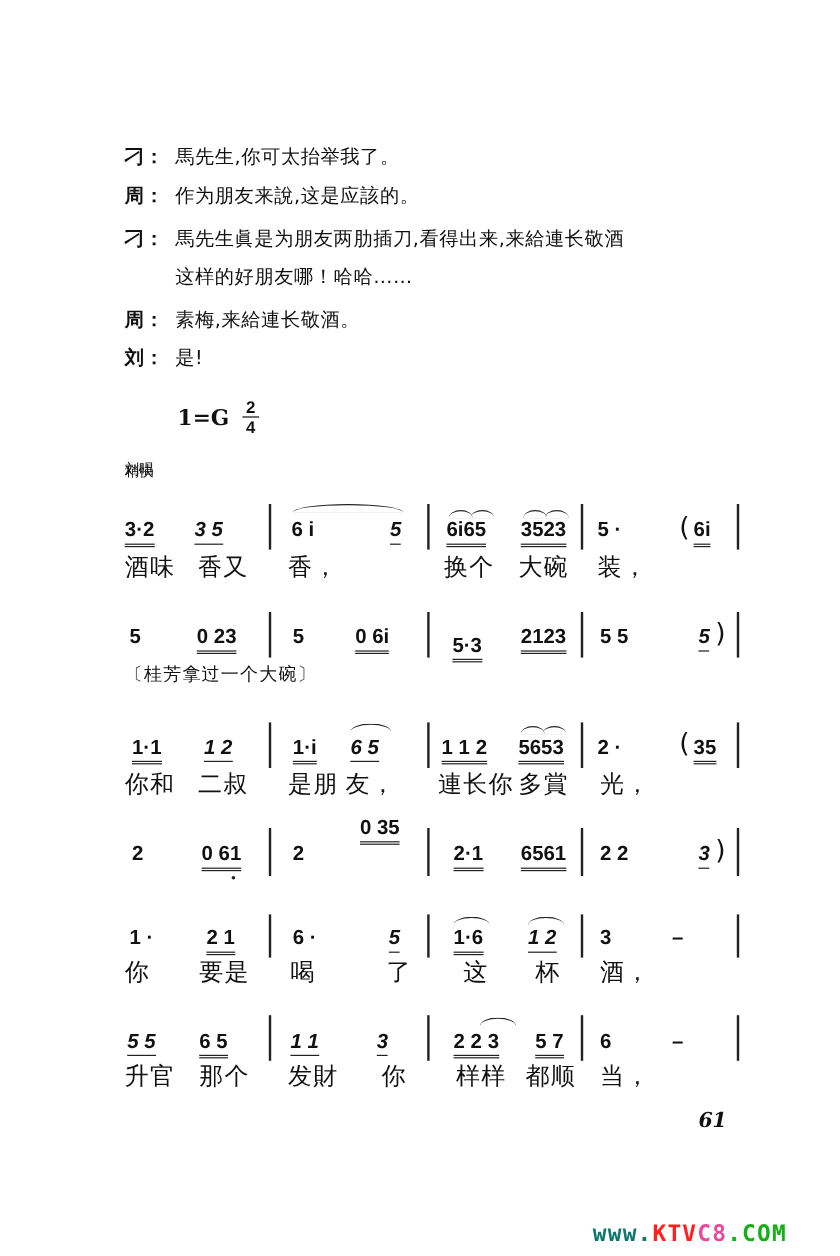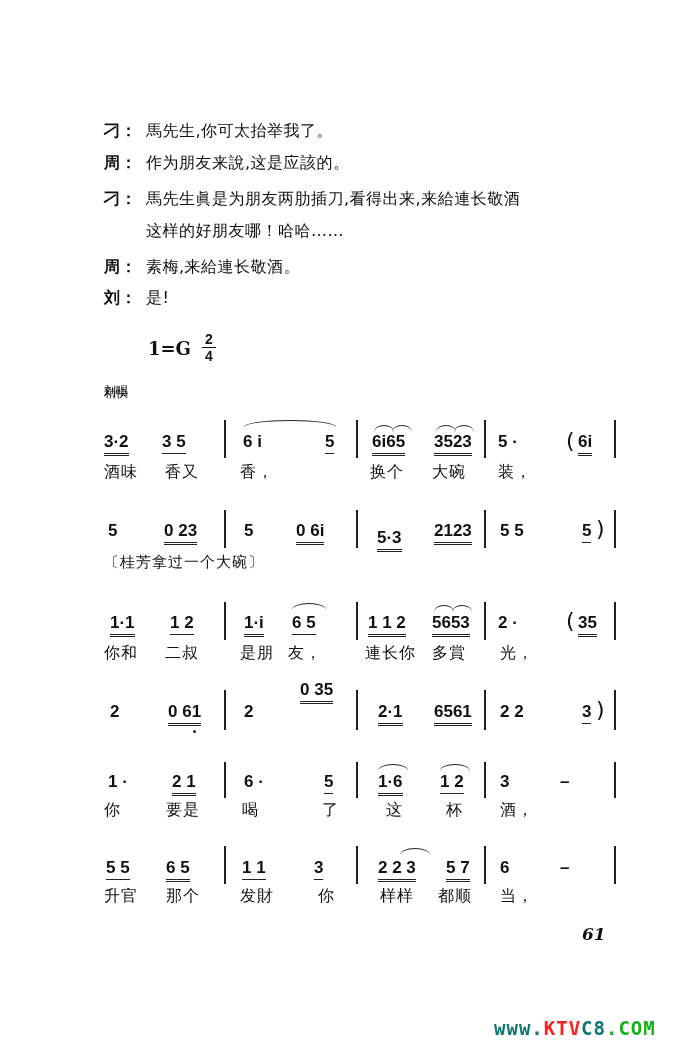--- a/index.html
+++ b/index.html
@@ -8,23 +8,23 @@
       font-family: "DejaVu Sans", sans-serif; color:#111;
     }
     .dlg { position:absolute; left:104px; font-size:16px; line-height:20px; white-space:nowrap; letter-spacing:0.5px; }
     .dlg .sp { font-weight:bold; display:inline-block; width:42px; }
     .dlg.cont { left:146px; }
     .key { position:absolute; left:148px; top:338px; font-family:"DejaVu Serif", serif; font-weight:bold; font-size:18px; }
     .frac { position:absolute; left:202px; top:332px; width:14px; text-align:center; font-family:"Liberation Sans",sans-serif; font-weight:bold; font-size:14px; line-height:14px; }
     .frac .bar { border-top:1.5px solid #111; margin:1px 0; }
     .tempo { position:absolute; left:104px; font-size:12px; line-height:14px; }
     .note { position:absolute; font-family:"Liberation Sans", sans-serif; font-weight:bold; font-size:17px; line-height:20px; white-space:pre; }
-    .u1 { border-bottom:1.5px solid #222; padding-bottom:1px; }
+    .u1 { border-bottom:1.5px solid #222; padding-bottom:1px;font-style:italic; }
     .u2 { border-bottom:3.5px double #222; padding-bottom:1px; }
-    .lyr { position:absolute; font-size:16px; line-height:20px; white-space:pre; letter-spacing:1px; }
+    .lyr { position:absolute; font-size:20px; line-height:20px; white-space:pre; letter-spacing:1px; }
     .bl { position:absolute; width:1.5px; background:#222; }
     .slur { position:absolute; border-top:1.5px solid #222; border-radius:50% 50% 0 0 / 100% 100% 0 0; height:6px; }
     .dot-hi { position:absolute; width:3px; height:3px; background:#222; border-radius:50%; }
     .paren { position:absolute; font-family:"DejaVu Sans", sans-serif; font-size:22px; line-height:26px; }
     .pagenum { position:absolute; left:582px; top:924px; font-family:"DejaVu Serif",serif; font-style:italic; font-weight:bold; font-size:17px; }
     .wm { position:absolute; left:494px; top:1017px; font-family:"DejaVu Sans Mono", monospace; font-weight:bold; font-size:19px; letter-spacing:1px; }
   </style>
 </head>
 <body>
 
@@ -174,14 +174,14 @@
   <span class="lyr" style="left:240px;top:886px">发財</span>
   <span class="lyr" style="left:318px;top:886px">你</span>
   <span class="lyr" style="left:380px;top:886px">样样</span>
   <span class="lyr" style="left:438px;top:886px">都顺</span>
   <span class="lyr" style="left:500px;top:886px">当，</span>
 </div>
 
 <div class="pagenum">61</div>
 
 <div class="wm">
-  <span style="color:#0f766e">www.</span><span style="color:#ff2020">KTV</span><span style="color:#0f766e">C8</span><span style="color:#16b016">.COM</span>
+  <span style="color:#0f766e">www.</span><span style="color:#ff2020">KTV</span><span style="color:#ec4899">C8</span><span style="color:#16b016">.COM</span>
 </div>
 
 </body></html>

